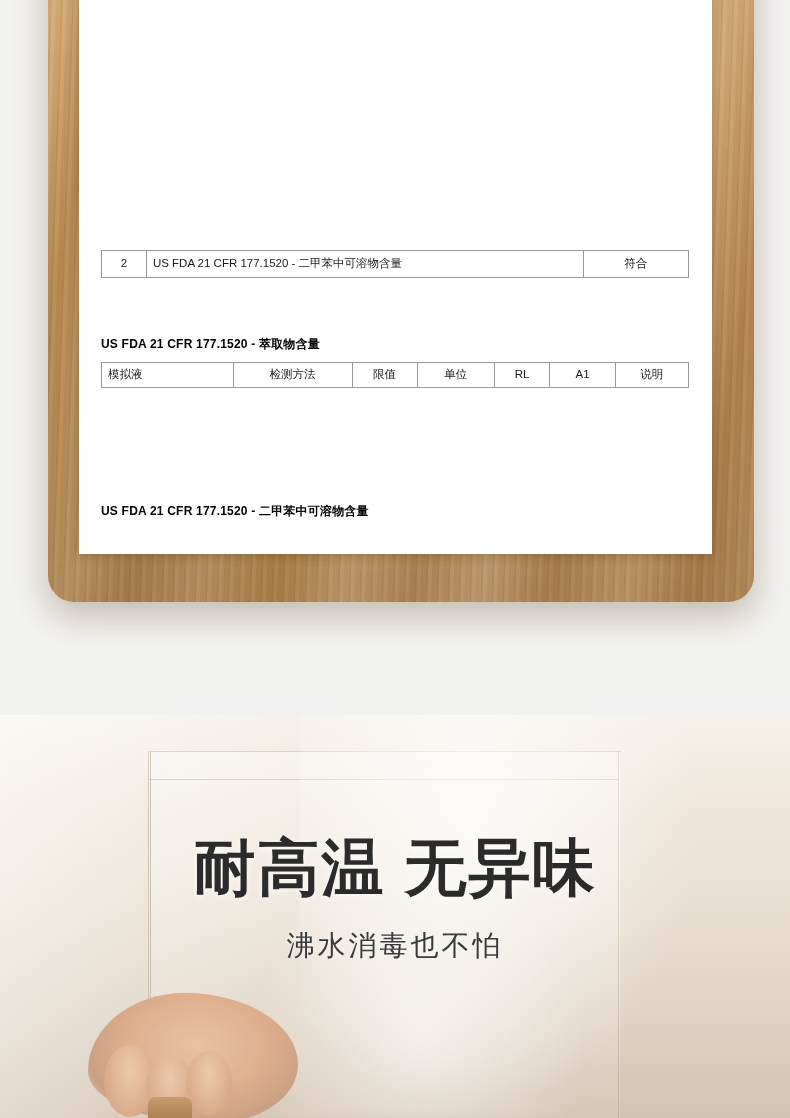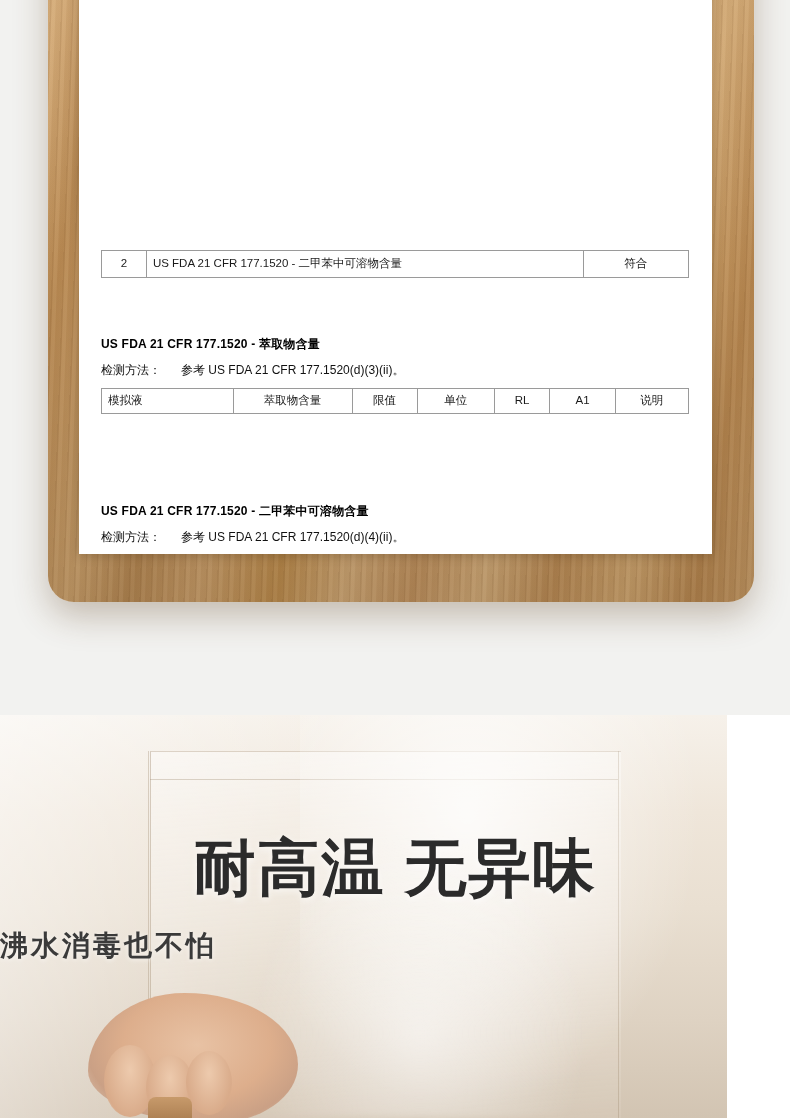--- a/index.html
+++ b/index.html
@@ -135,21 +135,21 @@
     margin-bottom: 9px;
     color: #111;
   }
   .sect-method .mlabel { margin-right: 20px; }
 
   
   .bottom-section {
     position: absolute;
     left: 0;
     top: 715px;
-    width: 727px;
+    width: 790px;
     height: 403px;
     overflow: hidden;
     background: linear-gradient(160deg, #efe7dd 0%, #e7dccf 35%, #d9ccbb 70%, #cdbfae 100%);
   }
   .bs-cabinet {
     position: absolute;
     left: 0; top: 0;
     width: 790px; height: 403px;
     background:
       linear-gradient(105deg, rgba(255,255,255,0.55) 0%, rgba(255,255,255,0.0) 38%),
@@ -215,23 +215,23 @@
     color: #2b2b2b;
     letter-spacing: 2px;
     line-height: 1;
     text-shadow: 0 2px 7px rgba(255,255,255,0.75);
   }
   .subhead {
     position: absolute;
     left: 0;
     top: 212px;
     width: 790px;
-    text-align: left;
+    text-align: center;
     font-size: 28px;
-    font-weight: bold;
+    font-weight: normal;
     color: #3a3a3a;
     letter-spacing: 3px;
     text-shadow: 0 1px 5px rgba(255,255,255,0.7);
   }
 </style>
 </head>
 <body>
 
 <div class="top-section">
 
@@ -249,43 +249,37 @@
             <td style="width:34px">2</td>
             <td class="left" style="width:455px">US FDA 21 CFR 177.1520 - 二甲苯中可溶物含量</td>
             <td style="width:99px">符合</td>
           </tr>
         </tbody>
           </table>
       </div>
 
       <div class="sect" style="top:588px">
         <div class="sect-title">US FDA 21 CFR 177.1520 - 萃取物含量</div>
-        <div class="sect-method">
-          <span class="mlabel">检测方法：</span><span>参考 US FDA 21 CFR 177.1520(d)(3)(ii)。</span>
-        </div>
         <table class="rpt">
           <tbody>
               <tr>
             <th class="left" style="width:140px">模拟液</th>
-            <th style="width:125px">萃取物含量</th>
+            <th style="width:125px">检测方法</th>
             <th style="width:60px">限值</th>
             <th style="width:75px">单位</th>
             <th style="width:48px">RL</th>
             <th style="width:60px">A1</th>
             <th style="width:70px">说明</th>
           </tr>
         </tbody>
           </table>
       </div>
 
       <div class="sect" style="top:755px">
         <div class="sect-title">US FDA 21 CFR 177.1520 - 二甲苯中可溶物含量</div>
-        <div class="sect-method">
-          <span class="mlabel">检测方法：</span><span>参考 US FDA 21 CFR 177.1520(d)(4)(ii)。</span>
-        </div>
 
       </div>
 
     </div>
   </div>
 </div>
 
 <div class="bottom-section">
   <div class="bs-cabinet"></div>
   <div class="bs-door"></div>

